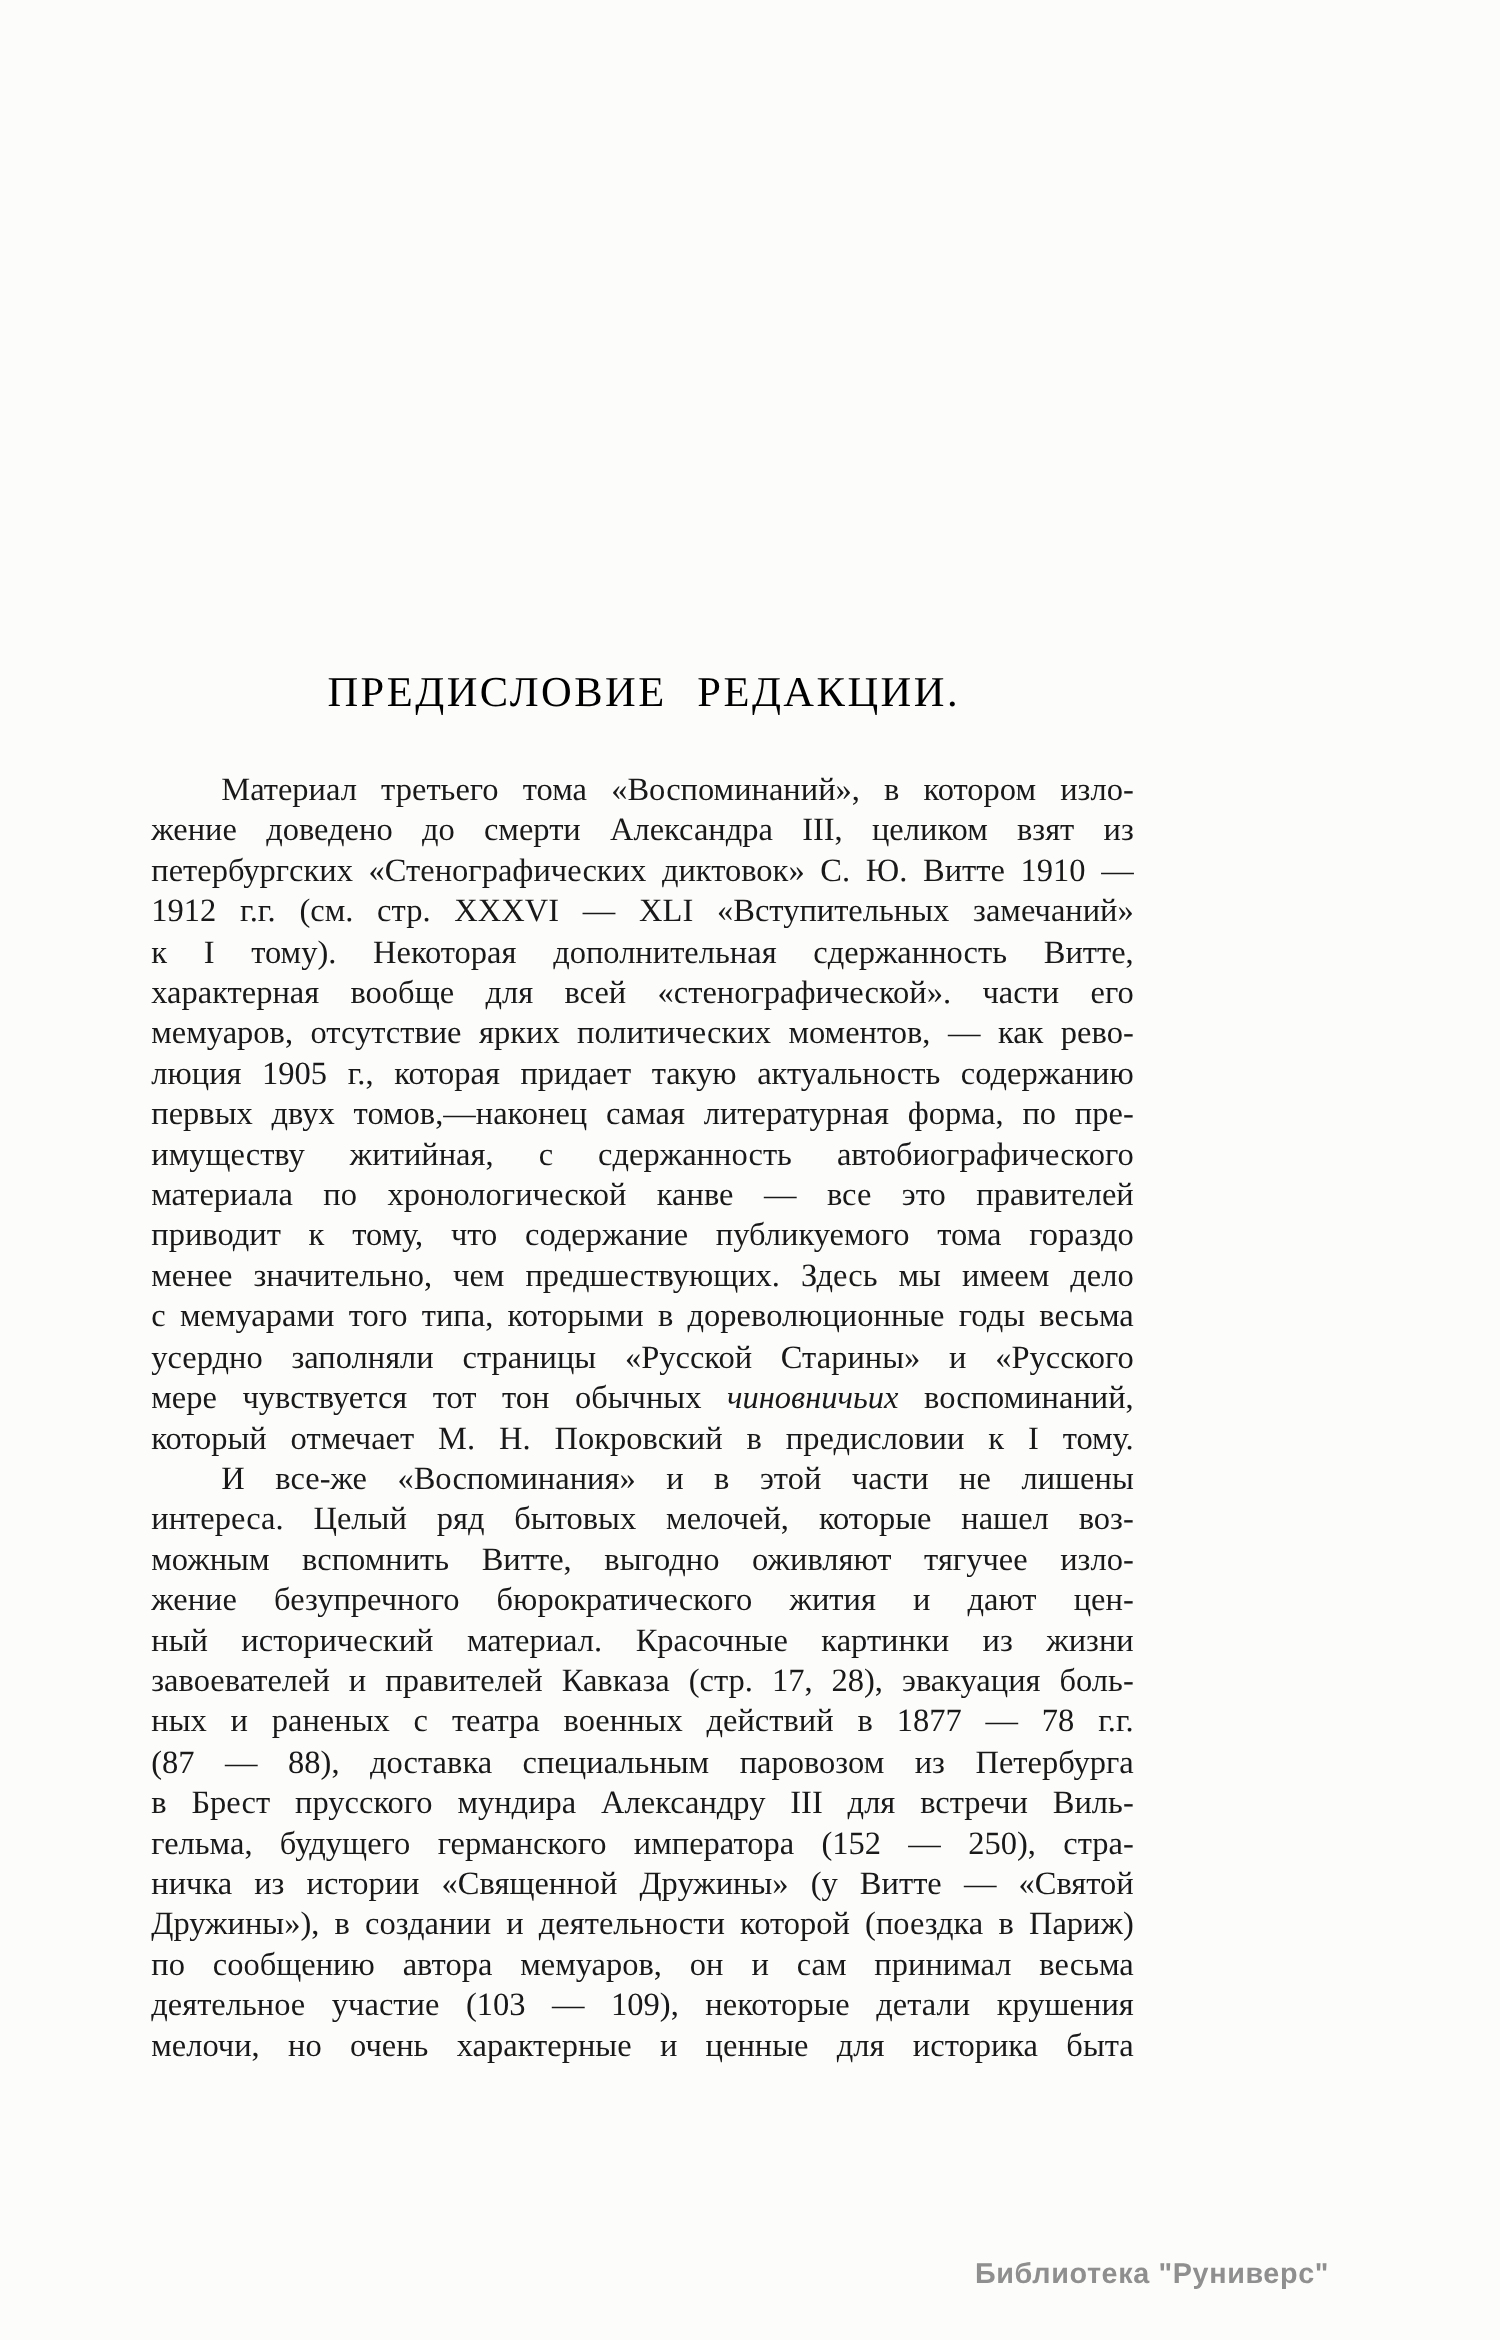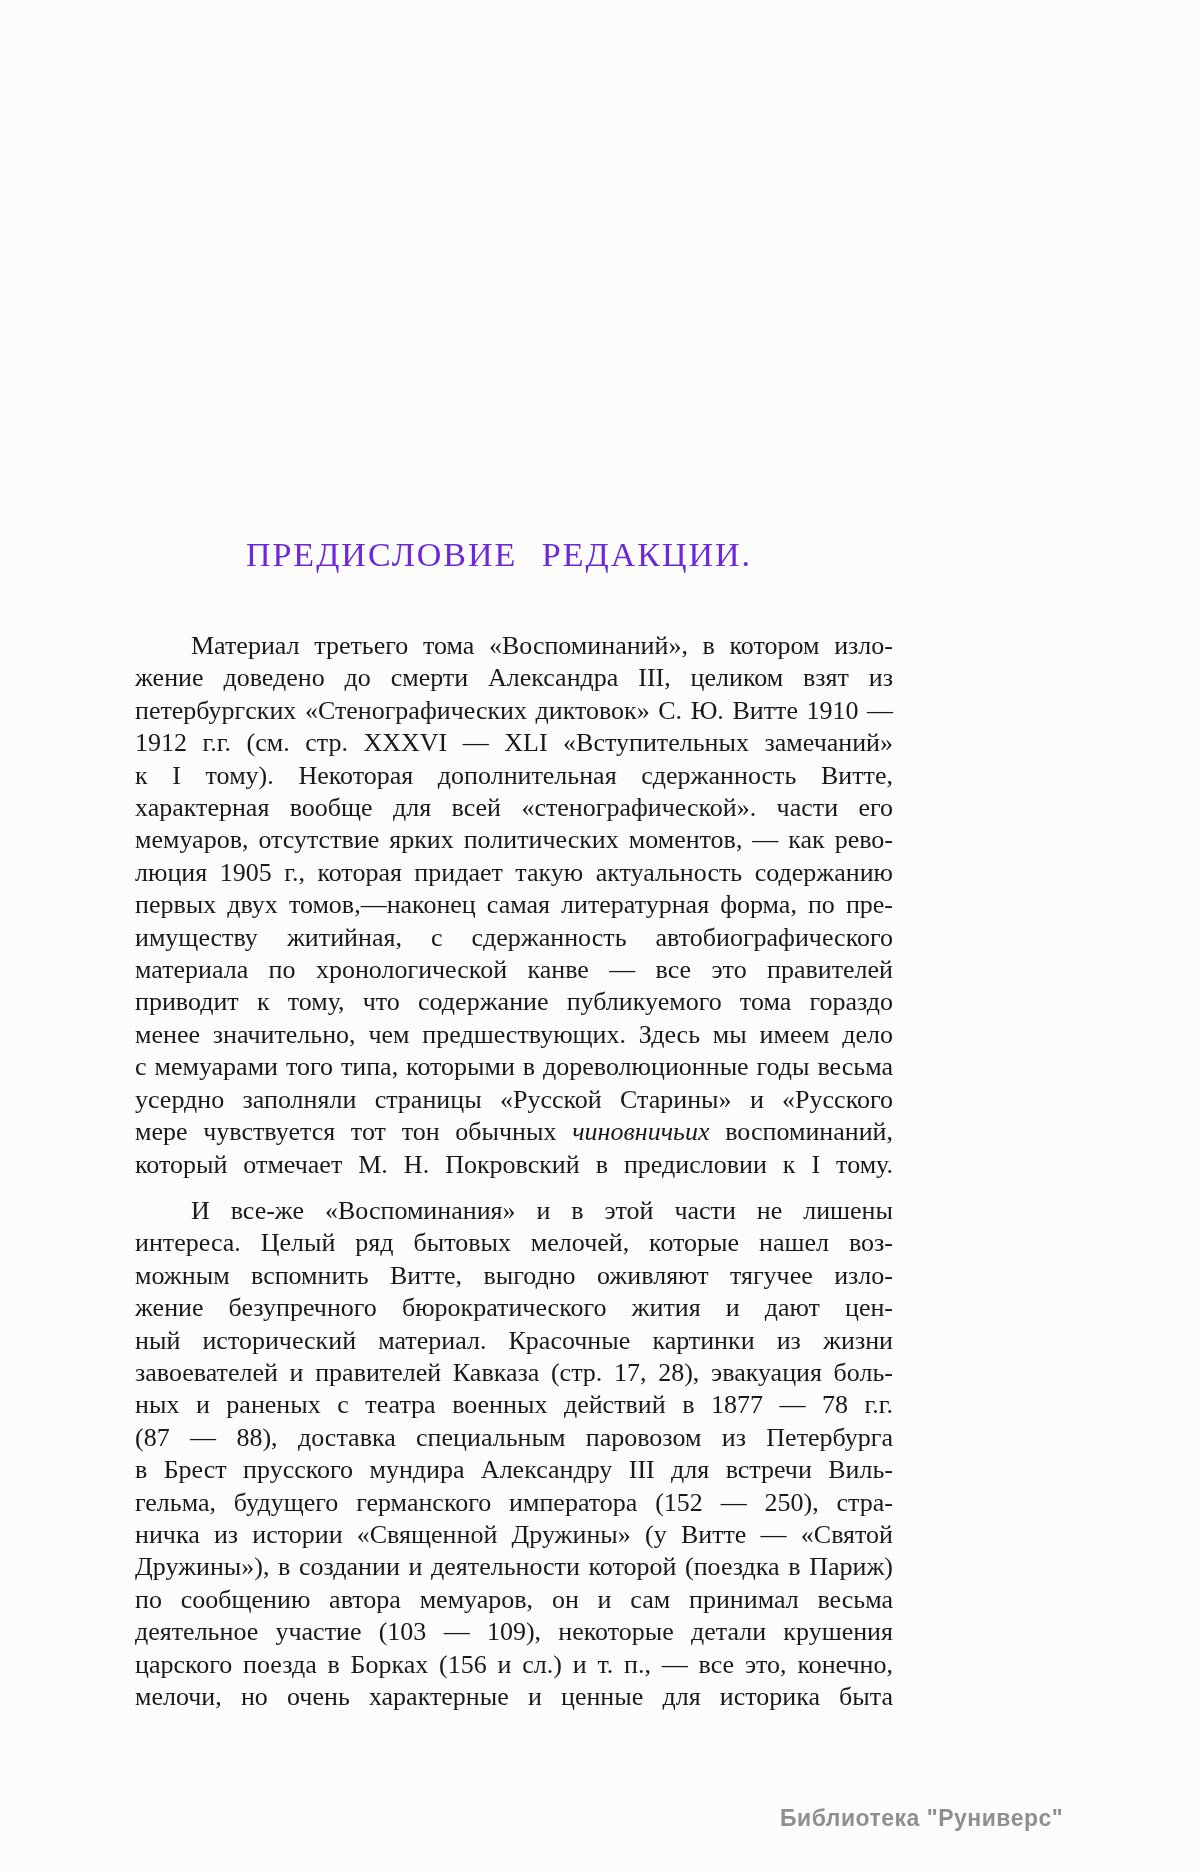--- a/index.html
+++ b/index.html
@@ -13,42 +13,42 @@
     position: relative;
     overflow: hidden;
   }
   .scan-page {
     position: absolute;
     inset: 0;
   }
   .heading {
     position: absolute;
     top: 536px;
-    left: 104px;
+    left: 120px;
     width: 790px;
     margin: 0;
     text-align: center;
     font-family: "Liberation Serif", serif;
     font-weight: 500;
     font-size: 34px;
     letter-spacing: 2px;
     word-spacing: 14px;
-    color: #6d28d9;
+    color: #000000;
   }
   .text-block {
     position: absolute;
     top: 616px;
     left: 121px;
     width: 786px;
     font-family: "Liberation Serif", serif;
     font-size: 26px;
     line-height: 32.4px;
     color: #191919;
   }
-  .para { margin: 14px; }
+  .para { margin: 0; }
   .line {
     text-align: justify;
     text-align-last: justify;
   }
   .line.indent {
     text-indent: 56px;
   }
   .line em {
     font-style: italic;
   }
@@ -97,19 +97,18 @@
         <div class="line"><span>ный исторический материал.  Красочные картинки из жизни</span></div>
         <div class="line"><span>завоевателей и правителей Кавказа (стр. 17, 28), эвакуация боль-</span></div>
         <div class="line"><span>ных и раненых с театра военных действий в 1877 — 78 г.г.</span></div>
         <div class="line"><span>(87 — 88), доставка специальным паровозом из Петербурга</span></div>
         <div class="line"><span>в Брест прусского мундира Александру III для встречи Виль-</span></div>
         <div class="line"><span>гельма, будущего германского императора (152 — 250), стра-</span></div>
         <div class="line"><span>ничка из истории «Священной Дружины» (у Витте — «Святой</span></div>
         <div class="line"><span>Дружины»), в создании и деятельности которой (поездка в Париж)</span></div>
         <div class="line"><span>по сообщению автора мемуаров, он и сам принимал весьма</span></div>
         <div class="line"><span>деятельное участие (103 — 109), некоторые детали крушения</span></div>
-        <div class="line"><span>царского поезда в Борках (156 и сл.) и т. п., — все это, конечно,</span></div>
         <div class="line"><span>мелочи, но очень характерные и ценные для историка быта</span></div>
       </div>
     </div>
 
   <div class="watermark">Библиотека "Руниверс"</div>
 </div>
 
 </body></html>

